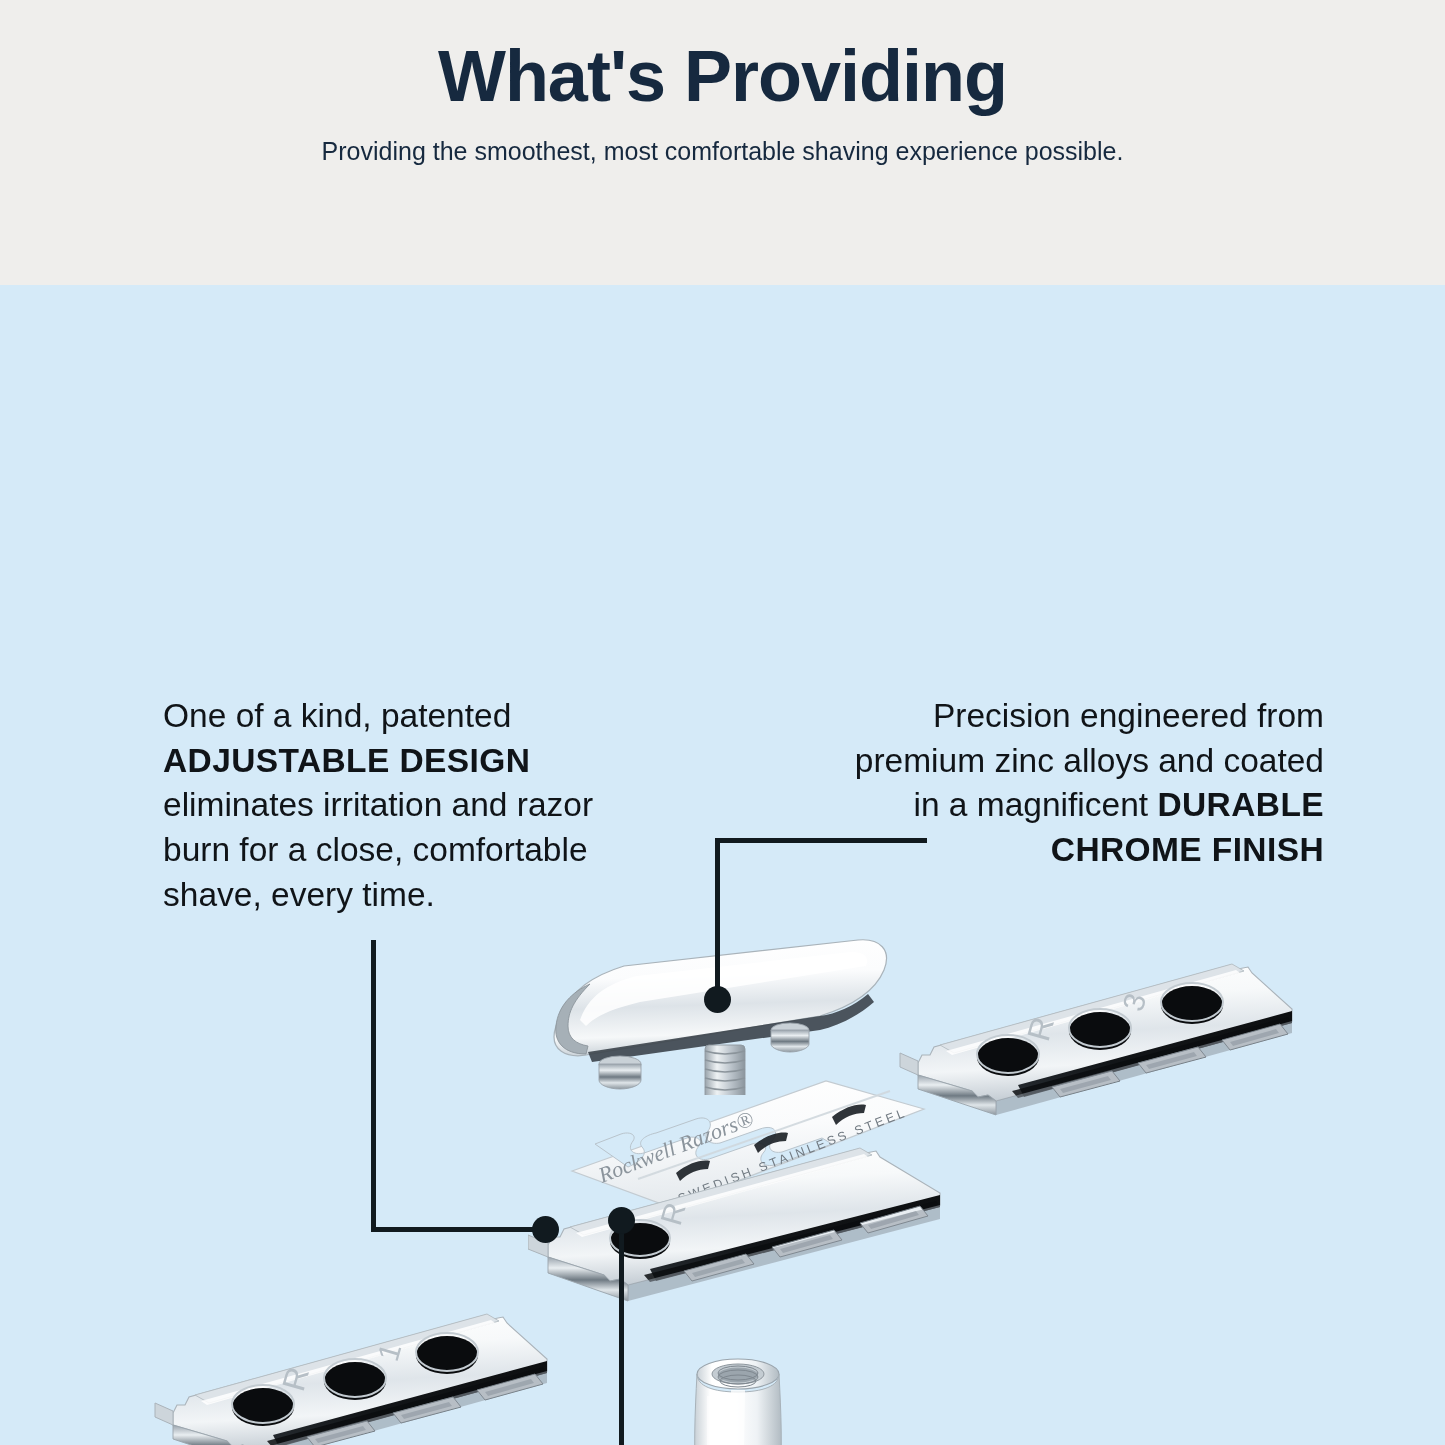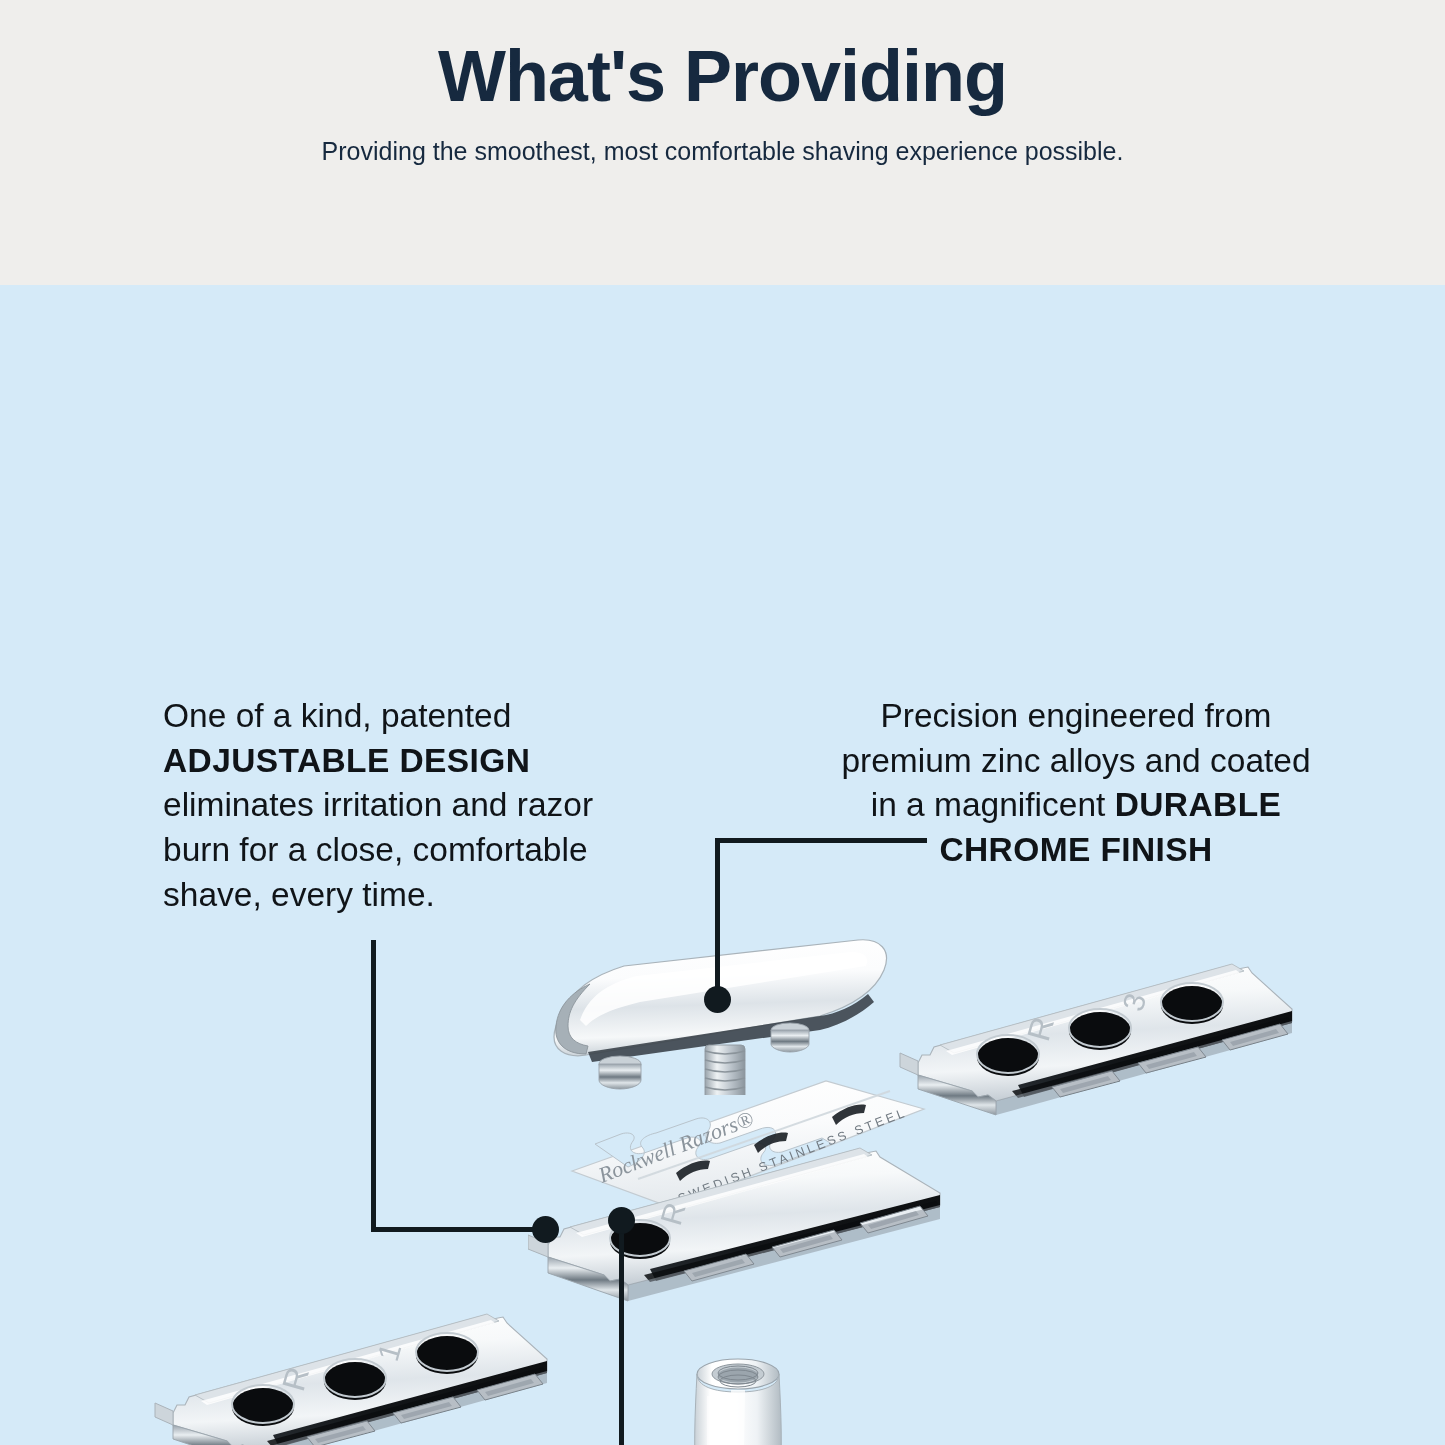--- a/index.html
+++ b/index.html
@@ -34,21 +34,21 @@
   }
 
   
   .callout{
     position:absolute; color:#101418;
     font-size:33.5px; line-height:1.335; font-weight:400;
   }
   .callout b{ font-weight:bold; letter-spacing:0.4px; }
 
   #callout-adjustable{ left:138px; top:409px; width:462px; text-align:left;margin-left:25px; }
-  #callout-chrome   { left:828px; top:409px; width:496px; text-align:center; }
+  #callout-chrome   { left:828px; top:409px; width:496px; text-align:right; }
 
   
   .lead{ position:absolute; background:#111a1f; }
   .lead-dot{
     position:absolute; width:27px; height:27px; border-radius:50%;
     background:#111a1f;
   }
   
   #lead-adj-v { left:371px; top:655px;  width:5px;   height:292px; }
   #lead-adj-h { left:371px; top:942px;  width:175px; height:5px;   }

